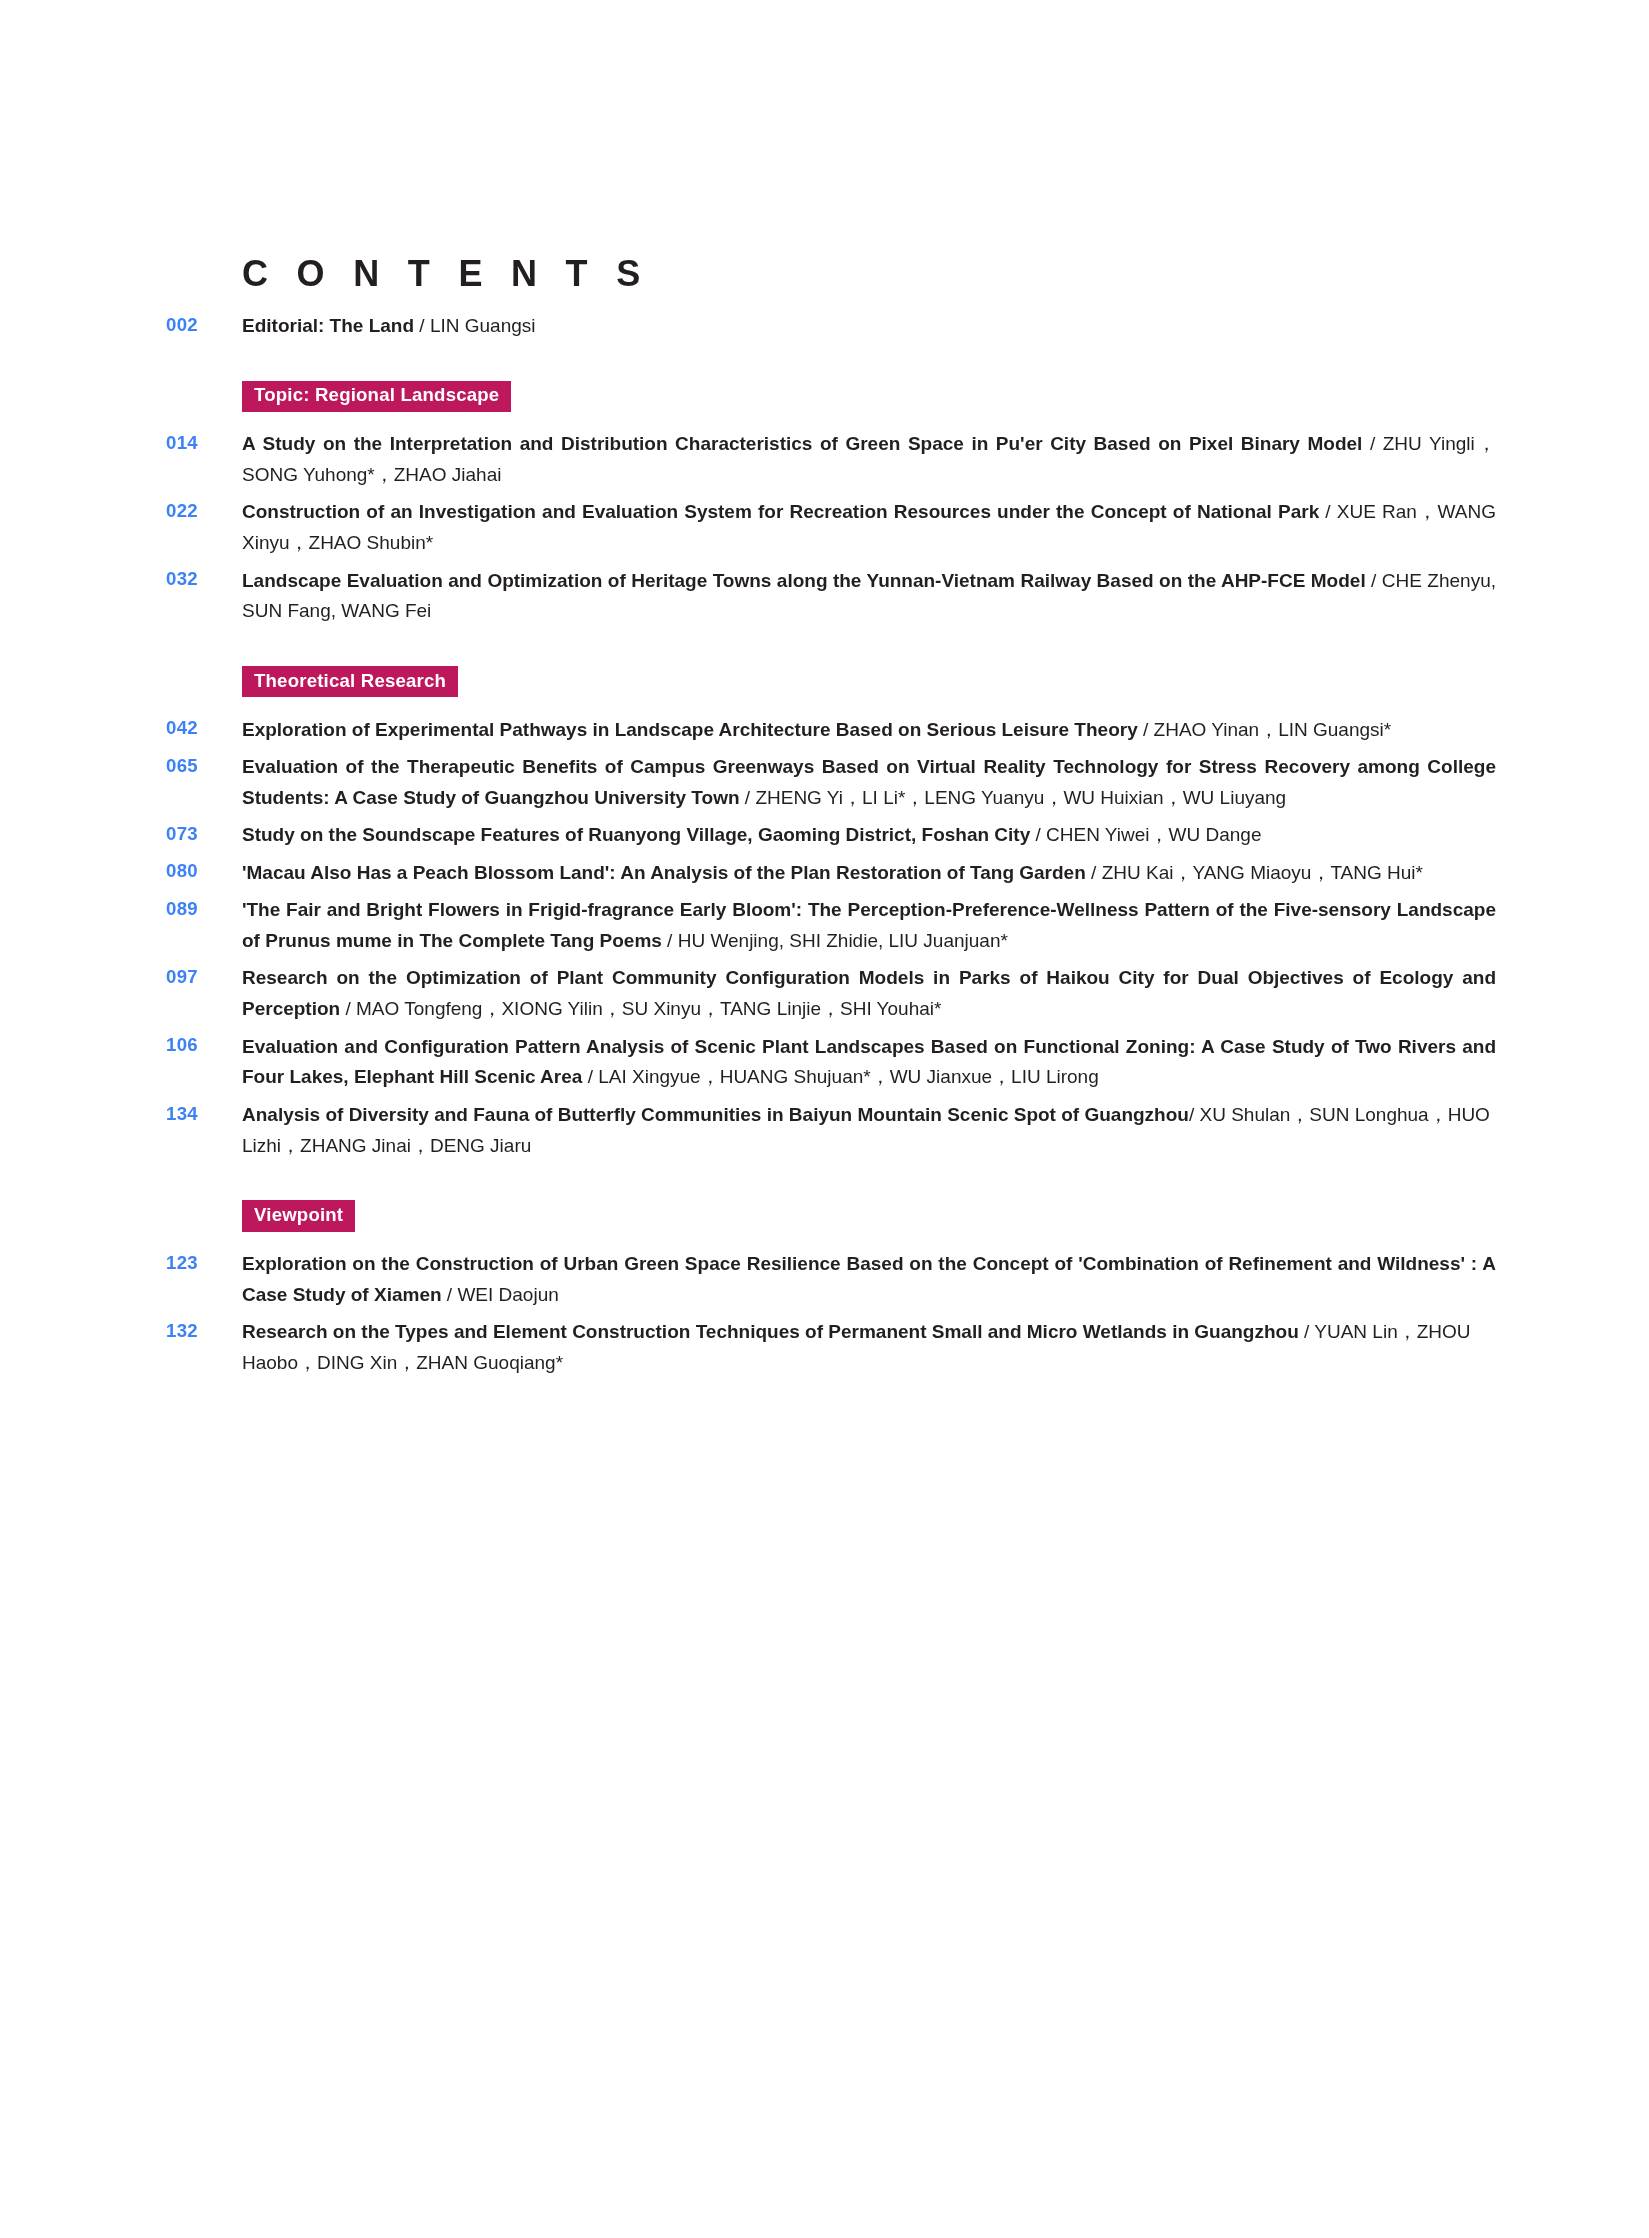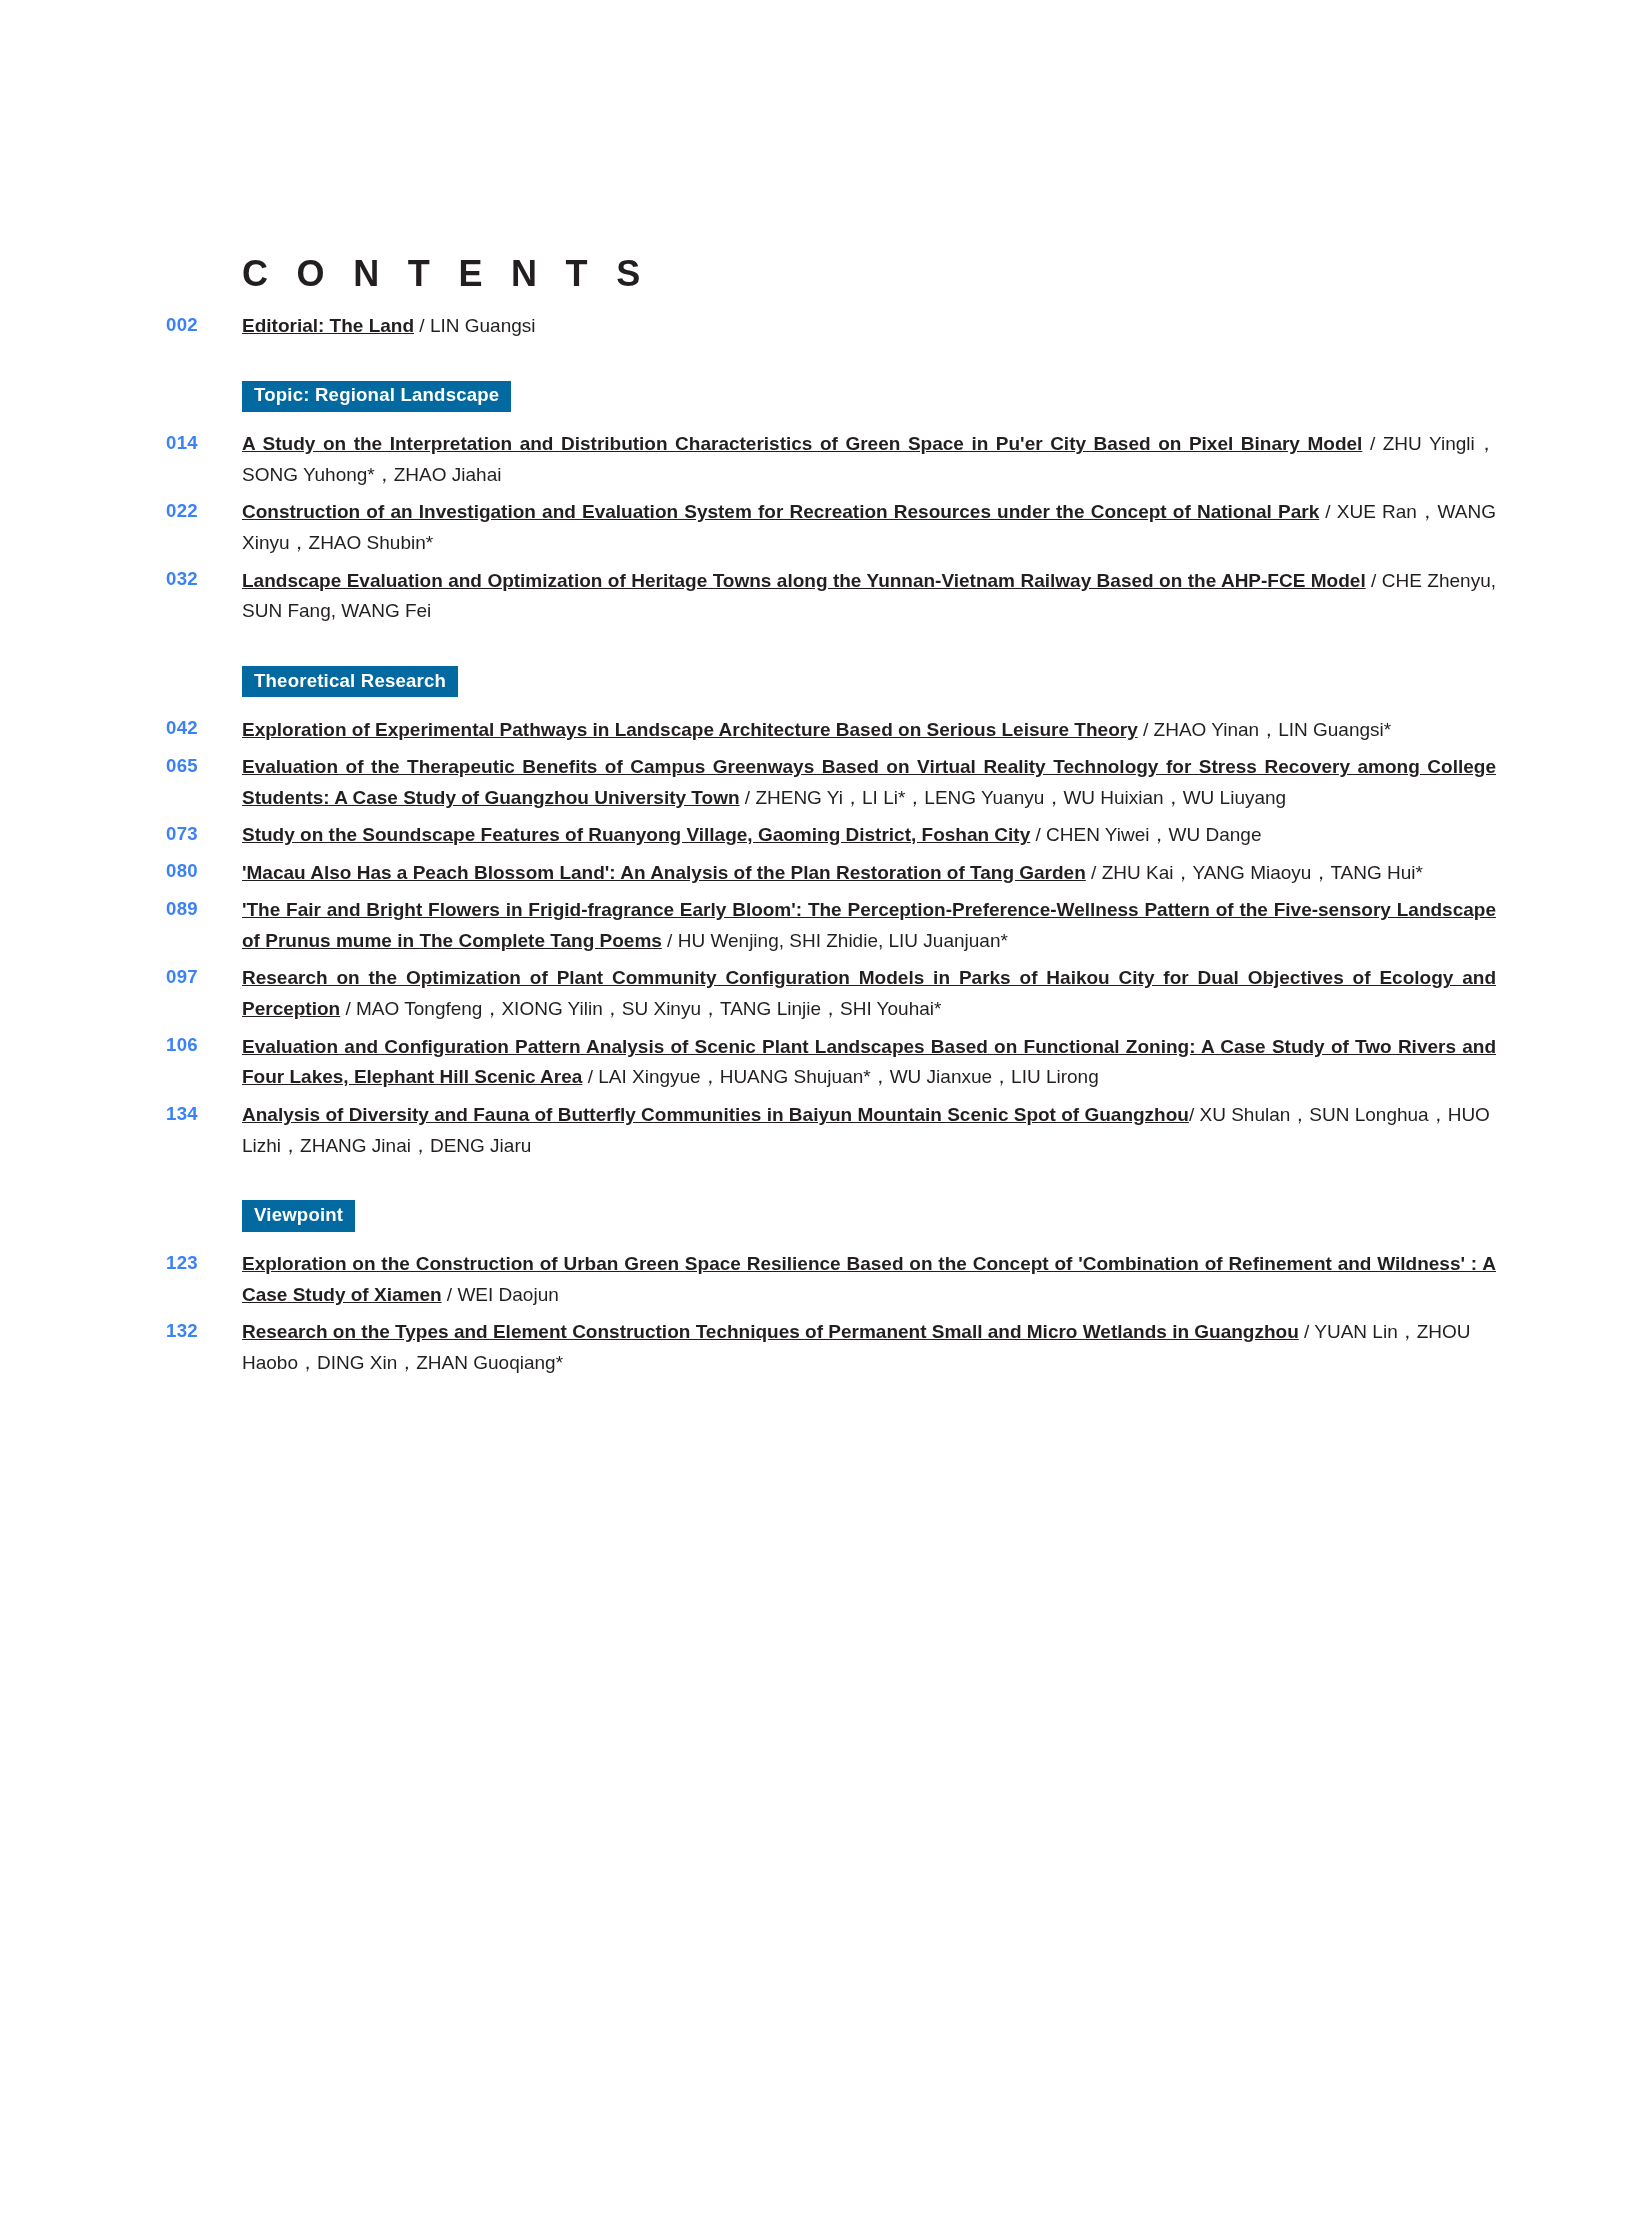--- a/index.html
+++ b/index.html
@@ -57,34 +57,33 @@
     font-size: 19px;
     line-height: 1.62;
     color: #231f20;
   }
   .entry .entry-text.justify {
     text-align: justify;
     text-align-last: left;
   }
   .entry-title {
     font-weight: bold;
-    text-decoration: underline;
   }
   .entry-authors {
     font-weight: normal;
     text-align: right;
   }
   .section-label-row {
     margin-top: 39px;
     margin-bottom: 17.3px;
     margin-left: 76px;
   }
   .section-label {
     display: inline-block;
-    background: #0369a1;
+    background: #be185d;
     color: #ffffff;
     font-weight: bold;
     font-size: 18.6px;
     padding: 4.7px 12px 6px 12px;
     letter-spacing: 0.2px;
     line-height: 1.1;
   }
 </style>
 </head>
 <body>

